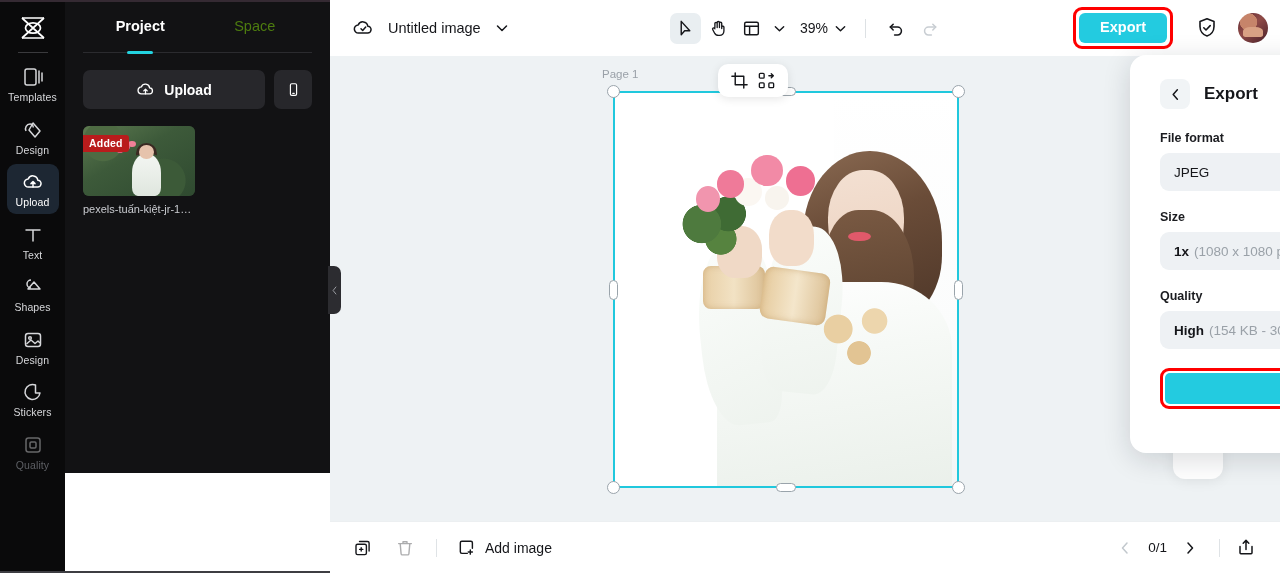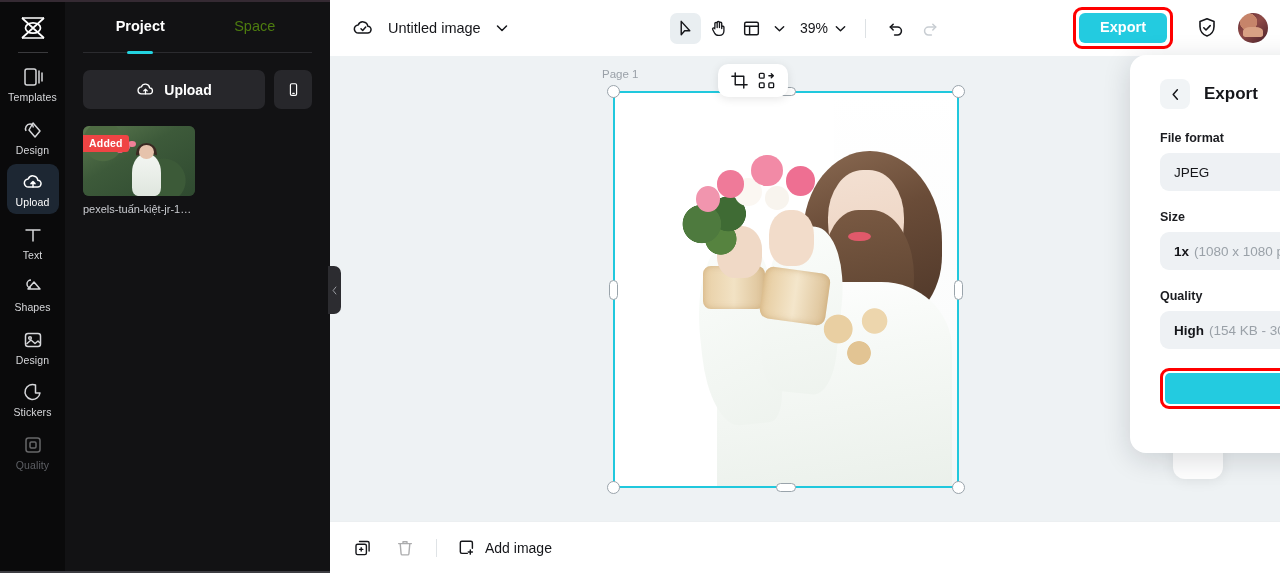--- a/index.html
+++ b/index.html
@@ -28,21 +28,21 @@
   }
   .rail-item.active { background: #1d2733; }
   .rail-ico { width: 22px; height: 22px; display: block; }
   .rail-lbl { font-size: 10.5px; color: #d6d7da; letter-spacing: .1px; line-height: 1; }
   .rail-item.dim .rail-lbl { color: #5d5f64; }
   .rail-item.dim .rail-ico { opacity: .45; }
   .rail-item.active .rail-lbl { color: #ffffff; }
 
   
   #lpanel {
-    position: absolute; left: 65px; top: 0; width: 265px; height: 573px;
+    position: absolute; left: 65px; top: 0; width: 265px; height: 473px;
     background: #121214; z-index: 28;
   }
   #tabs { display: flex; height: 52px; padding: 0 18px; }
   .tab {
     flex: 1; display: flex; align-items: center; justify-content: center;
     font-size: 14.5px; cursor: pointer; position: relative; color: #4d7c0f;
   }
   .tab.active { color: #fff; font-weight: bold; }
   .tab.active::after {
     content: ""; position: absolute; bottom: -2px; left: 50%; transform: translateX(-50%);
@@ -59,21 +59,21 @@
     width: 38px; height: 39px; background: #27272b; border-radius: 7px;
     display: flex; align-items: center; justify-content: center; cursor: pointer;
   }
   #thumbwrap { padding: 17px 18px 0; width: 145px; }
   #thumb {
     position: relative; width: 112px; height: 70px; border-radius: 6px; overflow: hidden;
     cursor: pointer; background: #2a3a2a;
   }
   #thumb .photo { position: absolute; inset: 0; }
   #badge {
-    position: absolute; left: 0; top: 9px; background: #ef4444; color: #fff;
+    position: absolute; left: 0; top: 9px; background: #b91c1c; color: #fff;
     font-size: 10.5px; font-weight: bold; padding: 2px 6px 3px; border-radius: 0 3px 3px 0;
     letter-spacing: .2px;
   }
   #fname {
     margin-top: 7px; font-size: 11px; color: #c9cbd0; white-space: nowrap;
     overflow: hidden; text-overflow: clip; width: 118px;
   }
   
   .mini-bg { position:absolute; inset:0; background:
       radial-gradient(circle at 18% 22%, #4e6b43 0 18%, transparent 19%),
@@ -638,17 +638,37 @@
     </div>
     <div id="bb-sep"></div>
     <div id="addpage">
       <svg viewBox="0 0 20 20" width="19" height="19" fill="none" stroke="#15161a" stroke-width="1.5" stroke-linecap="round" stroke-linejoin="round">
         <path d="M16.2 10.8V5.1a1.6 1.6 0 0 0-1.6-1.6H5.1A1.6 1.6 0 0 0 3.5 5.1v9.5a1.6 1.6 0 0 0 1.6 1.6h5.7"></path>
         <path d="M14 12.6v4.4M11.8 14.8h4.4"></path>
       </svg>
       <span id="addpage-lbl">Add image</span>
     </div>
 
+    <div id="bb-right">
+      <div class="nav-ch">
+        <svg viewBox="0 0 14 14" width="14" height="14" fill="none" stroke="#c2c8cd" stroke-width="1.5" stroke-linecap="round" stroke-linejoin="round">
+          <path d="M9 2L4.5 7 9 12"></path>
+        </svg>
+      </div>
+      <span id="pagecount">0/1</span>
+      <div class="nav-ch">
+        <svg viewBox="0 0 14 14" width="14" height="14" fill="none" stroke="#15161a" stroke-width="1.5" stroke-linecap="round" stroke-linejoin="round">
+          <path d="M5 2l4.5 5L5 12"></path>
+        </svg>
+      </div>
+      <div id="bb-sep2"></div>
+      <div id="bb-share">
+        <svg viewBox="0 0 20 20" width="20" height="20" fill="none" stroke="#15161a" stroke-width="1.5" stroke-linecap="round" stroke-linejoin="round">
+          <path d="M4 9.6v6.2a.9.9 0 0 0 .9.9h10.2a.9.9 0 0 0 .9-.9V9.6"></path>
+          <path d="M10 12.4V3.4M7.2 6.2L10 3.4l2.8 2.8"></path>
+        </svg>
+      </div>
+    </div>
   </div>
 
   <div id="top-strip"></div>
   <div id="bottom-strip"></div>
 </div>
 
 </body></html>

